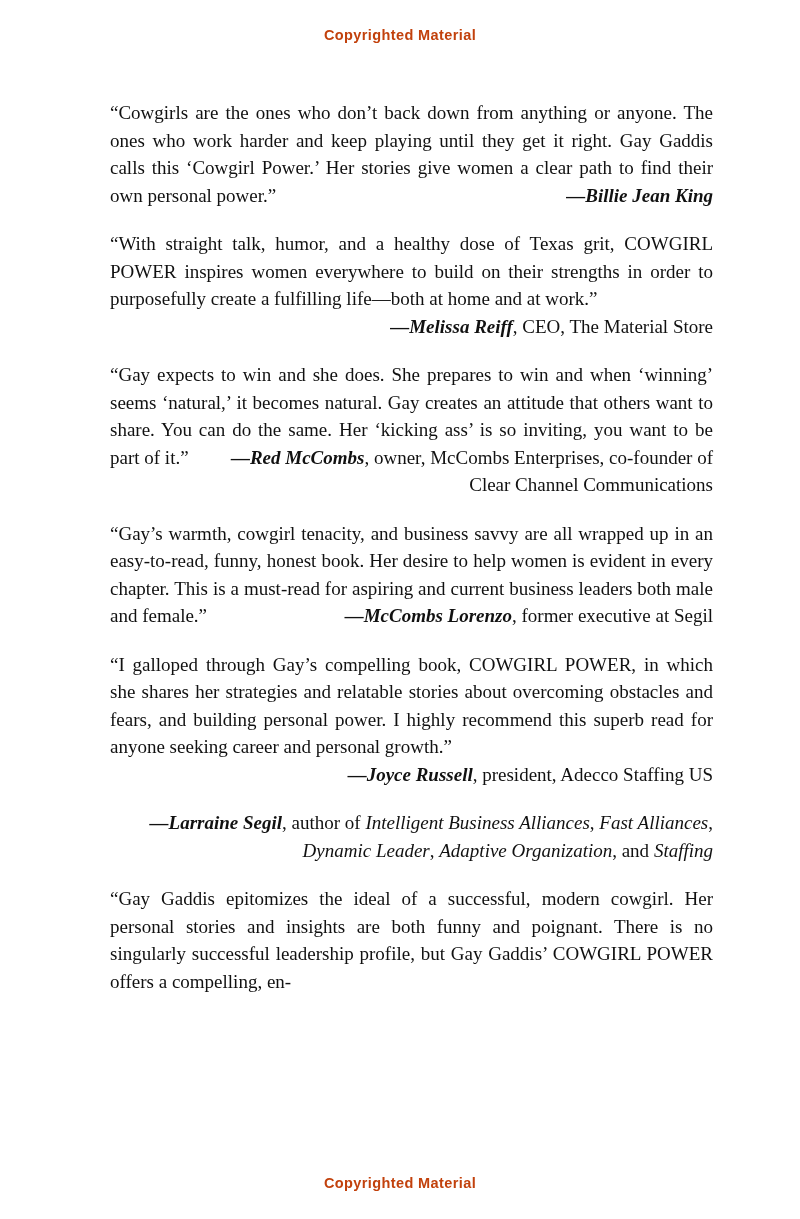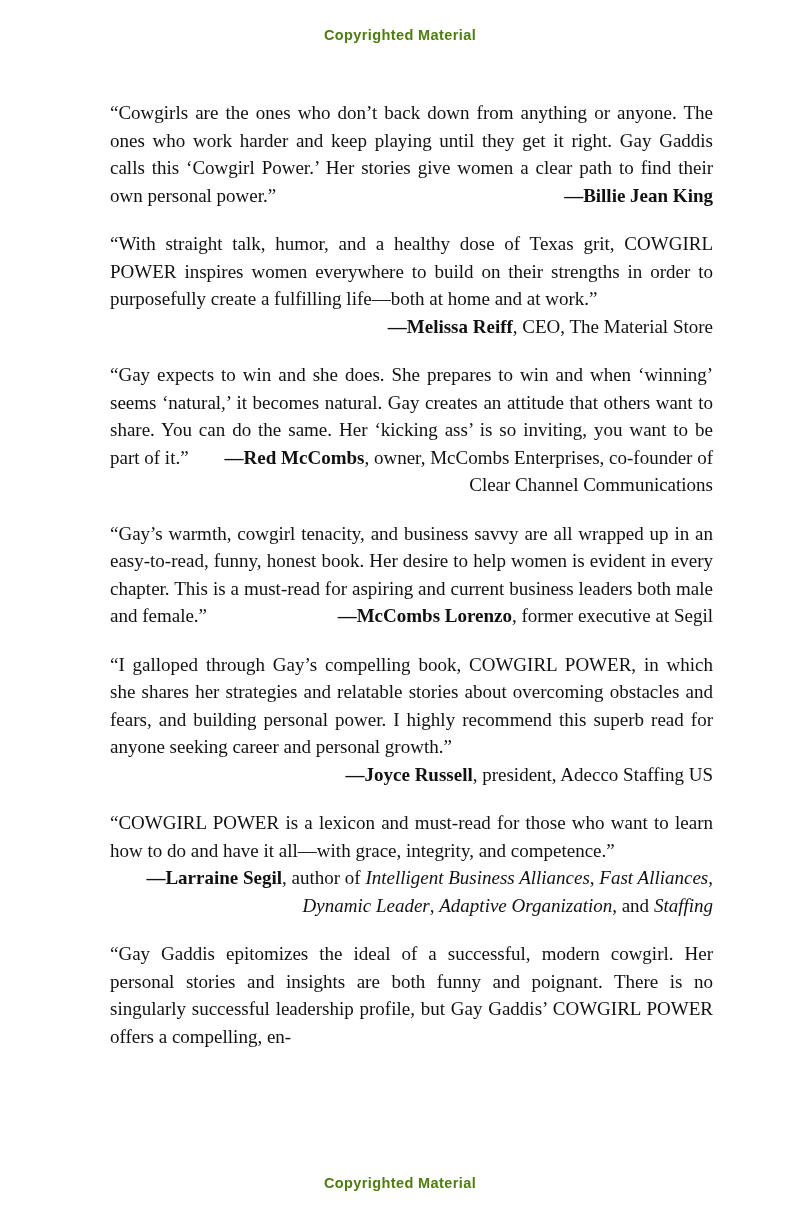--- a/index.html
+++ b/index.html
@@ -18,21 +18,21 @@
     font-family: "Liberation Serif", serif;
     color: #111111;
   }
   .copyright {
     text-align: center;
     font-family: "Liberation Sans", sans-serif;
     font-weight: 700;
     font-size: 14.5px;
     line-height: 15px;
     letter-spacing: 0.4px;
-    color: #4d7c0f;
+    color: #c2410c;
   }
   .copyright.top { padding-top: 28px; }
   .copyright.bottom { margin-top: auto; padding-bottom: 28px; }
 
   .content {
     width: 603px;
     margin-left: 110px;
   }
   h1.book-title {
     margin: 72px 0 0 0;
@@ -67,21 +67,21 @@
   .attr-float {
     float: right;
     text-align: right;
   }
   .attr-float.wide {
     width: 83%;
   }
   .attr-block {
     text-align: right;
   }
-  .b { font-weight: bold; }
+  .b { font-weight: bold; font-style: italic; }
   .i { font-style: italic; }
 </style>
 </head>
 <body>
 
 <div class="page">
 
   <div class="copyright top">Copyrighted Material</div>
 
   <div class="content">
@@ -96,21 +96,20 @@
         <div class="testimonial">
           <div class="quote">“Gay expects to win and she does. She prepares to win and when ‘winning’ seems ‘natural,’ it becomes natural. Gay creates an attitude that others want to share. You can do the same. Her ‘kicking ass’ is so inviting, you want to be part of it.” <span class="attr-float wide"><span class="b">—Red McCombs</span><span>, owner, McCombs Enterprises, co-founder of Clear Channel Communications</span></span></div>
         </div>
         <div class="testimonial">
           <div class="quote">“Gay’s warmth, cowgirl tenacity, and business savvy are all wrapped up in an easy-to-read, funny, honest book. Her desire to help women is evident in every chapter. This is a must-read for aspiring and current business leaders both male and female.” <span class="attr-float"><span class="b">—McCombs Lorenzo</span><span>, former executive at Segil</span></span></div>
         </div>
         <div class="testimonial">
           <div class="quote">“I galloped through Gay’s compelling book, COWGIRL POWER, in which she shares her strategies and relatable stories about overcoming obstacles and fears, and building personal power. I highly recommend this superb read for anyone seeking career and personal growth.” <span class="attr-float"><span class="b">—Joyce Russell</span><span>, president, Adecco Staffing US</span></span></div>
         </div>
         <div class="testimonial">
-          <div class="quote">“COWGIRL POWER is a lexicon and must-read for those who want to learn how to do and have it all—with grace, integrity, and competence.”</div>
           <div class="attr-block"><span class="b">—Larraine Segil</span><span>, author of </span><span class="i">Intelligent Business Alliances</span><span>, </span><span class="i">Fast Alliances</span><span>, </span><span class="i">Dynamic Leader</span><span>, </span><span class="i">Adaptive Organization</span><span>, and </span><span class="i">Staffing</span></div>
         </div>
         <div class="testimonial">
           <div class="quote">“Gay Gaddis epitomizes the ideal of a successful, modern cowgirl. Her personal stories and insights are both funny and poignant. There is no singularly successful leadership profile, but Gay Gaddis’ COWGIRL POWER offers a compelling, en-</div>
         </div>
       </div>
   </div>
 
   <div class="copyright bottom">Copyrighted Material</div>
 

